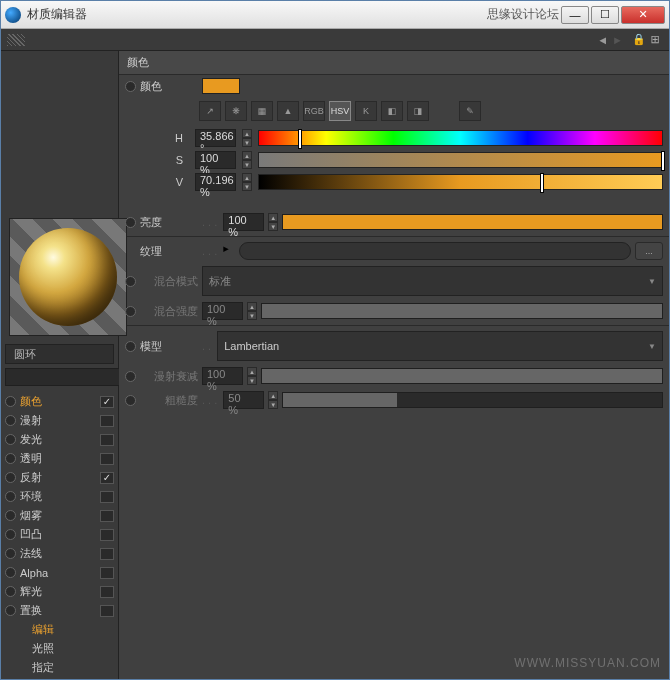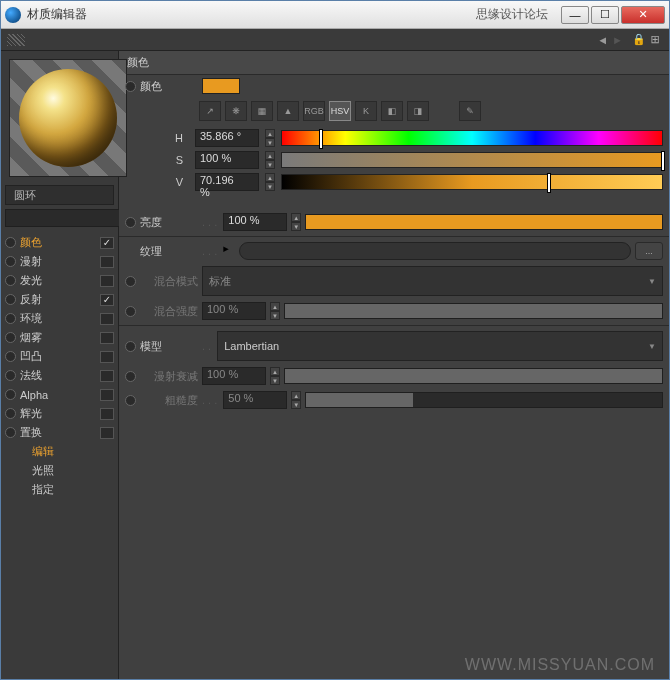--- a/index.html
+++ b/index.html
@@ -1,30 +1,30 @@
 <!DOCTYPE html>
 <html><head>
 <meta charset="utf-8">
 <style>
 * { margin: 0; padding: 0; box-sizing: border-box; font-family: "Microsoft YaHei", sans-serif; font-size: 11px; }
 body { background: #e8e8e8; width: 670px; height: 680px; overflow: hidden; }
 .window { width: 670px; height: 680px; background: #fff; border: 1px solid #5a7fa8; }
 .titlebar { height: 28px; background: linear-gradient(#f8f8f8, #e0e0e0); display: flex; align-items: center; padding: 0 4px; border-bottom: 1px solid #aaa; }
 .titlebar .icon { width: 16px; height: 16px; background: radial-gradient(circle at 35% 35%, #4af, #036); border-radius: 50%; margin-right: 6px; }
 .titlebar .title { flex: 1; color: #333; font-size: 12px; }
-.titlebar .rtext { color: #555; font-size: 12px; margin-right: 11px; text-align: right; }
+.titlebar .rtext { color: #555; font-size: 12px; margin-right: 0; text-align: right; }
 .titlebar .winbtn { width: 28px; height: 18px; margin-left: 2px; border: 1px solid #888; background: linear-gradient(#f4f4f4,#ddd); border-radius: 2px; display: flex; align-items: center; justify-content: center; cursor: pointer; }
 .titlebar .winbtn.close { background: linear-gradient(#e86a5e,#c9302c); color: #fff; width: 44px; }
 .toolbar { height: 22px; background: #3a3a3a; display: flex; align-items: center; padding: 0 6px; border-bottom: 1px solid #222; }
 .toolbar .grip { width: 18px; height: 12px; background: repeating-linear-gradient(45deg,#666,#666 1px,#3a3a3a 1px,#3a3a3a 3px); }
 .toolbar .spacer { flex: 1; }
 .toolbar .arrows { color: #999; margin-right: 8px; display:flex; gap:4px; align-items:center;}
 .toolbar .ibtn { width: 16px; height: 16px; display: flex; align-items: center; justify-content: center; color: #aaa; cursor: pointer; }
 .content { display: flex; height: calc(100% - 28px - 22px); background: #3a3a3a; }
-.leftpane { width: 118px; background: #3a3a3a; border-right: 1px solid #222; display: flex; flex-direction: column; }
+.leftpane { width: 118px; background: #3a3a3a; border-right: 1px solid #222; display: flex; flex-direction: column; justify-content: flex-end; }
 .preview { width: 118px; height: 118px; margin: 8px; background: repeating-linear-gradient(45deg,#787878 0,#787878 14px,#5a5a5a 14px,#5a5a5a 28px); position: relative; border: 1px solid #222; }
 .sphere { position: absolute; left: 9px; top: 9px; width: 98px; height: 98px; border-radius: 50%; background: radial-gradient(circle at 35% 30%, #fffbe0 0%, #f4e28a 12%, #d4a840 38%, #9a6e1e 62%, #5c4012 88%); box-shadow: inset -10px -12px 20px rgba(0,0,0,.5); }
 .matname { height: 20px; background: #2f2f2f; color: #bbb; padding: 2px 8px; margin: 0 4px 4px; border: 1px solid #222; }
 .searchrow { display: flex; align-items: center; padding: 0 4px 4px; gap: 2px; }
 .searchrow input { flex: 1; height: 18px; background: #2a2a2a; border: 1px solid #1f1f1f; color: #ccc; padding: 0 4px; }
 .searchrow .sbtn { width: 12px; height: 18px; background: #444; border: 1px solid #222; color: #aaa; display: flex; align-items: center; justify-content: center; cursor: pointer; font-size:9px;}
 .channels { padding: 2px 4px; }
 .chrow { display: flex; align-items: center; height: 19px; gap: 4px; }
 .chrow .rad { width: 11px; height: 11px; border-radius: 50%; border: 1px solid #666; background: #2a2a2a; position: relative; cursor: pointer; flex-shrink:0;}
 .chrow .label { flex: 1; color: #ccc; cursor: pointer; }
@@ -41,37 +41,37 @@
 .param .expbtn { width: 11px; height: 11px; border-radius: 50%; border: 1px solid #666; background: #2a2a2a; cursor: pointer; flex-shrink: 0; position:relative;}
 .param .plabel { color: #ccc; width: 58px; flex-shrink: 0; }
 .param .plabel.dim { color: #777; text-align: right; }
 .param .dots { color: #555; flex-shrink:0; margin-right:2px;}
 .swatch { width: 38px; height: 16px; border: 1px solid #222; cursor: pointer; }
 .iconrow { display: flex; gap: 4px; padding: 4px 0 6px 80px; }
 .iconbtn { width: 22px; height: 20px; background: #383838; border: 1px solid #2a2a2a; color: #999; display: flex; align-items: center; justify-content: center; cursor: pointer; font-size: 9px; }
 .iconbtn.sel { background: #555; border-color: #888; color:#ddd;}
 .hsvrow { display: flex; align-items: center; padding: 2px 6px; gap: 6px; }
 .hsvrow .hlabel { width: 64px; text-align: right; color: #ccc; padding-right: 6px; }
-.numfield { width: 64px; height: 18px; background: #2a2a2a; border: 1px solid #1f1f1f; color: #ddd; padding: 0 14px 0 4px; position: relative; }
+.numfield { width: 41px; height: 18px; background: #2a2a2a; border: 1px solid #1f1f1f; color: #ddd; padding: 0 14px 0 4px; position: relative; }
 .spinner { width: 10px; height: 18px; display: flex; flex-direction: column; }
 .spinner div { flex:1; background:#444; border:1px solid #2a2a2a; font-size:6px; color:#aaa; display:flex; align-items:center; justify-content:center; cursor:pointer;}
 .gradbar { flex: 1; height: 16px; border: 1px solid #222; position: relative; cursor: pointer; }
 .gradbar .marker { position: absolute; top: -1px; height: 18px; width: 2px; background: #fff; box-shadow: 0 0 0 1px #000; }
 .hue { background: linear-gradient(to right, #f00,#ff0,#0f0,#0ff,#00f,#f0f,#f00); }
 .sat { background: linear-gradient(to right, #7a7a7a, #e89a20); }
 .val { background: linear-gradient(to right, #000, #e89a20, #ffcc55); }
 .sliderbar { flex:1; height:16px; background:#2a2a2a; border:1px solid #1f1f1f; position:relative; cursor:pointer;}
 .sliderbar .fill { height:100%; background:#e89a20; }
 .sliderbar.dim .fill { background:#666; }
 .texbar { flex:1; height:18px; background:#333; border:1px solid #222; border-radius:9px; cursor:pointer;}
 .texbtn { width:28px; height:18px; background:#444; border:1px solid #2a2a2a; border-radius:3px; cursor:pointer; color:#aaa; display:flex; align-items:center; justify-content:center; font-size:9px;}
 .dropdown { flex:1; height:30px; background:#333; border:1px solid #222; color:#ccc; padding:0 20px 0 6px; position:relative; cursor:pointer; display:flex; align-items:center;}
 .dropdown.dim { color:#888;}
 .dropdown::after { content:'▼'; position:absolute; right:6px; font-size:8px; color:#888;}
-.watermark { position: fixed; right: 15px; top: 656px; color: rgba(200,200,200,.35); font-size: 16px; letter-spacing: 1px; pointer-events:none;}
+.watermark { position: fixed; right: 9px; top: 656px; color: rgba(200,200,200,.35); font-size: 12px; letter-spacing: 1px; pointer-events:none;}
 .groupsep { height:1px; background:#2a2a2a; margin:2px 0;}
 </style>
 </head>
 <body>
 
 <div class="window">
   <div class="titlebar">
     <div class="icon"></div>
     <div class="title">材质编辑器</div>
     <div class="rtext">思缘设计论坛</div>
@@ -109,20 +109,25 @@
             <div class="chk">✓</div>
           </div>
           <div class="chrow">
             <div class="rad"></div>
             <div class="label">漫射</div>
             <div class="chk"></div>
           </div>
           <div class="chrow">
             <div class="rad"></div>
             <div class="label">发光</div>
+            <div class="chk"></div>
+          </div>
+          <div class="chrow">
+            <div class="rad"></div>
+            <div class="label">透明</div>
             <div class="chk"></div>
           </div>
           <div class="chrow">
             <div class="rad"></div>
             <div class="label">反射</div>
             <div class="chk">✓</div>
           </div>
           <div class="chrow">
             <div class="rad"></div>
             <div class="label">环境</div>

